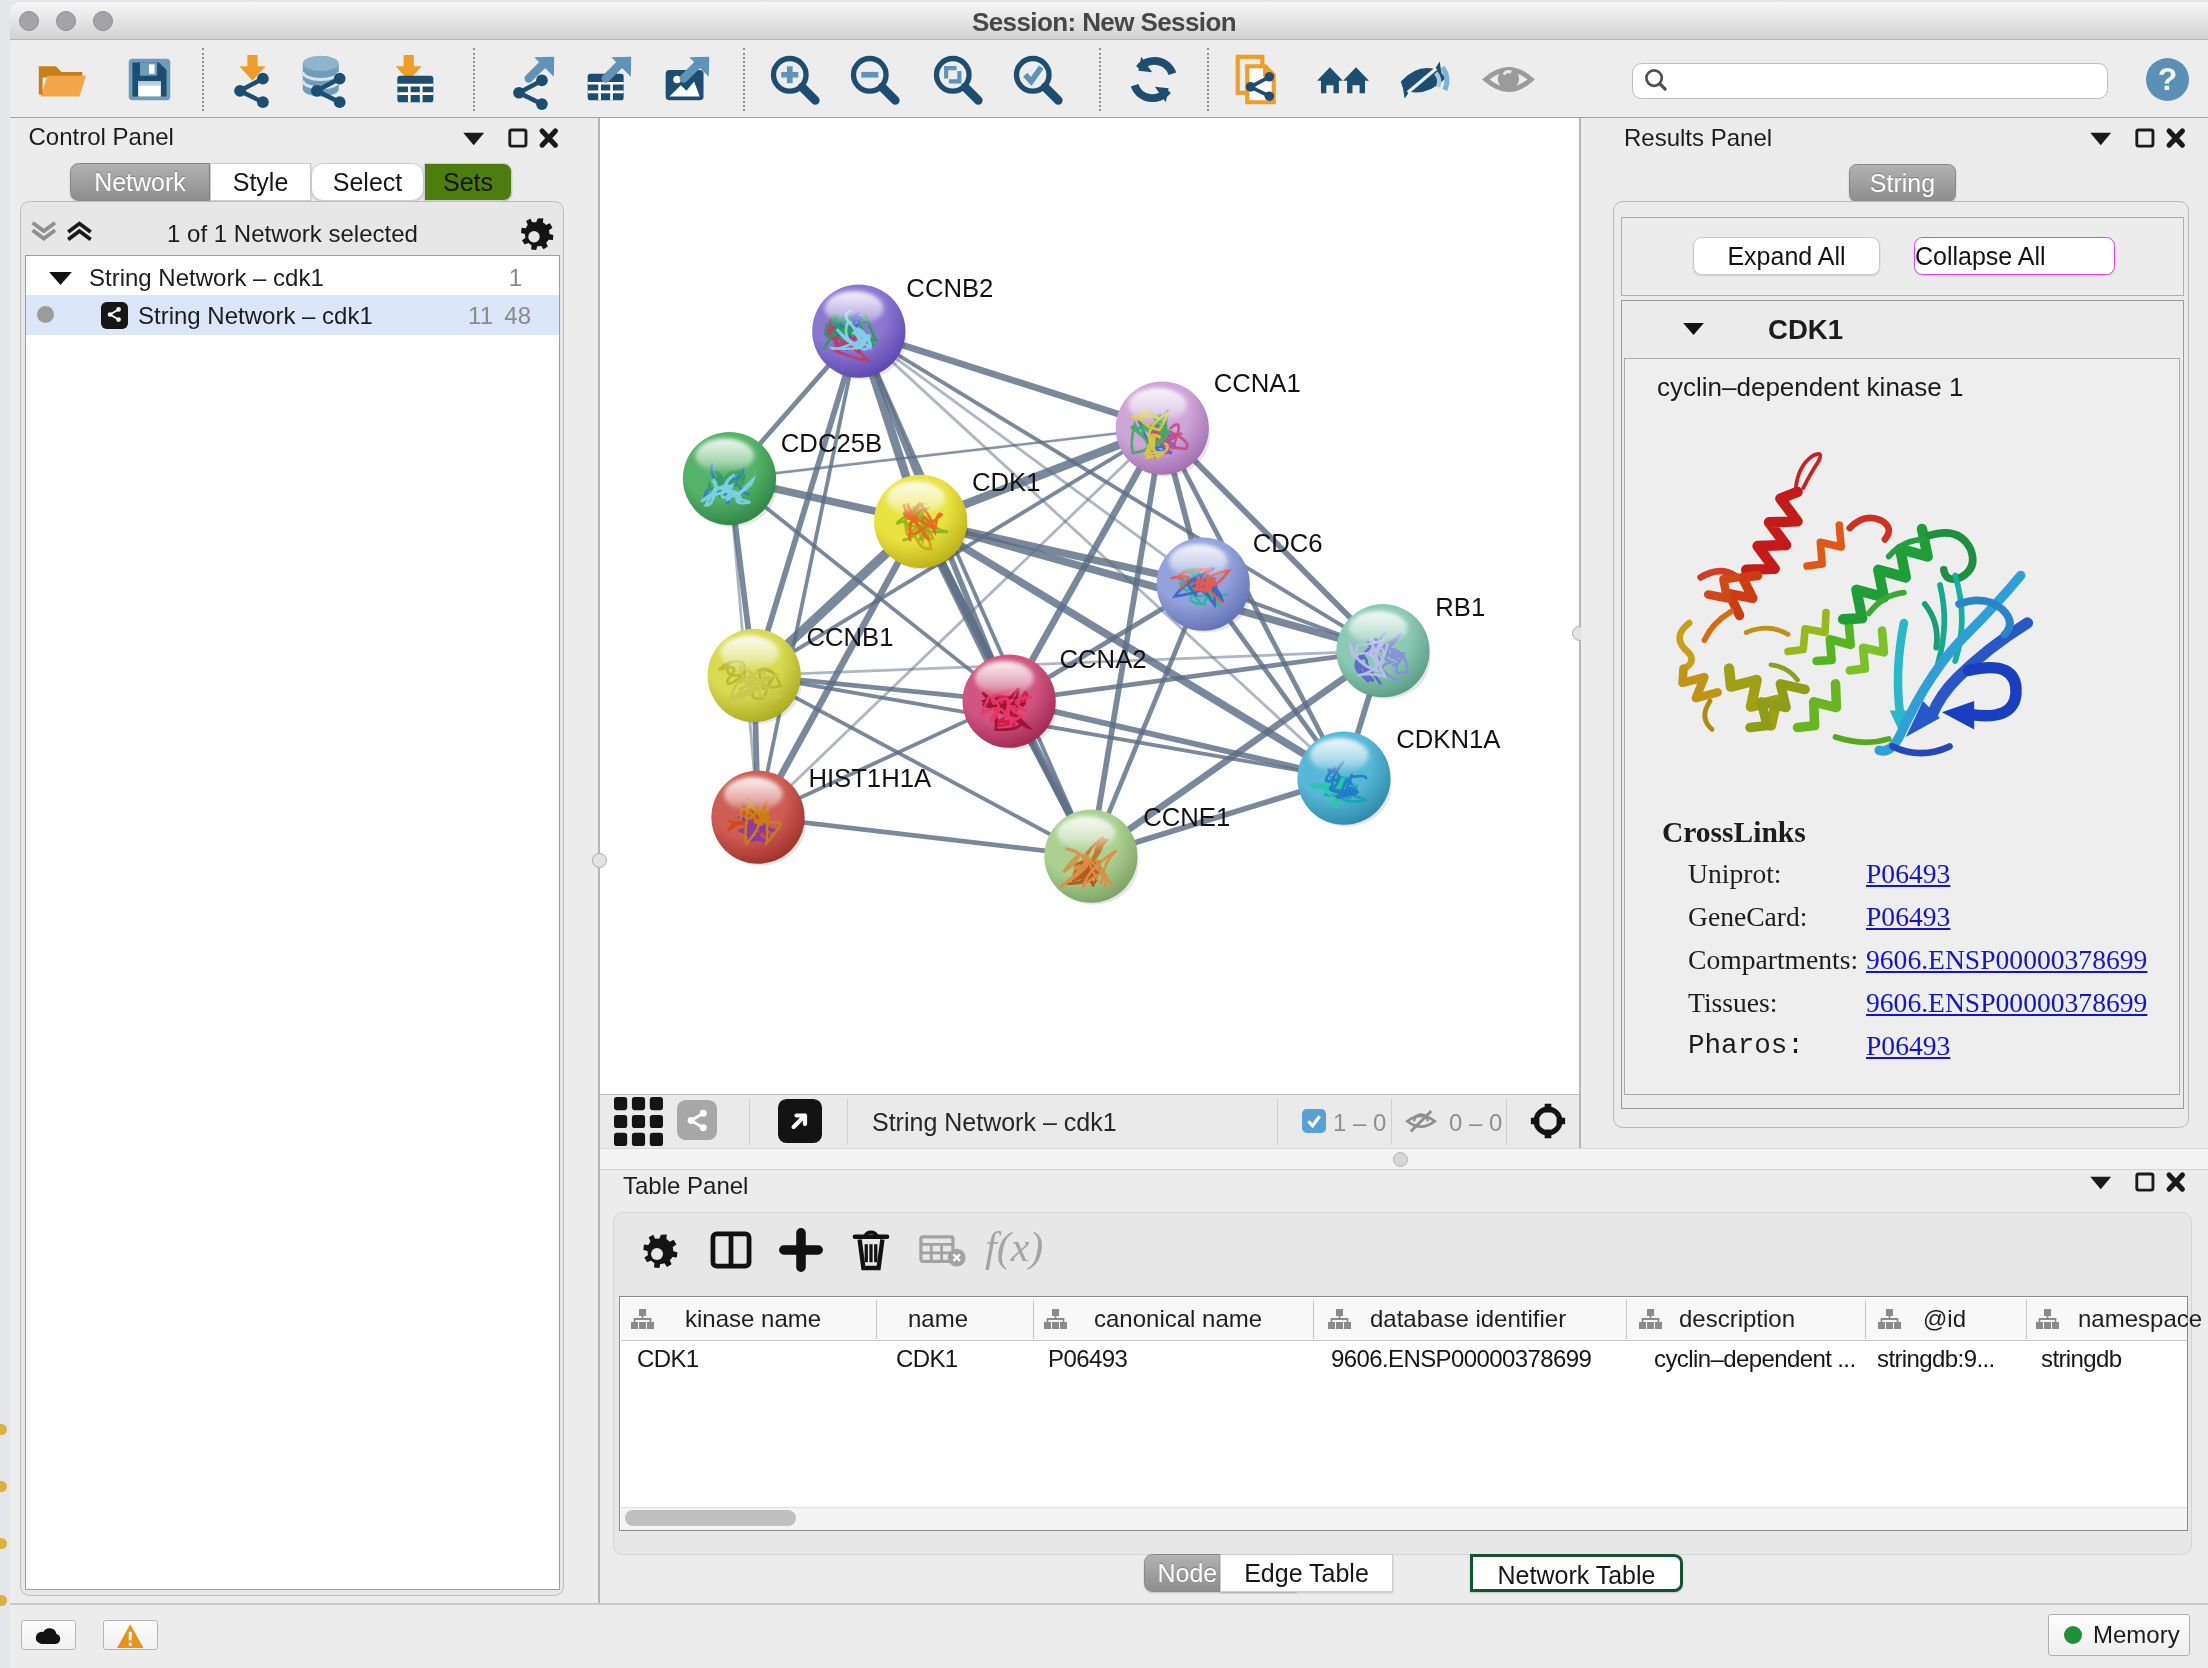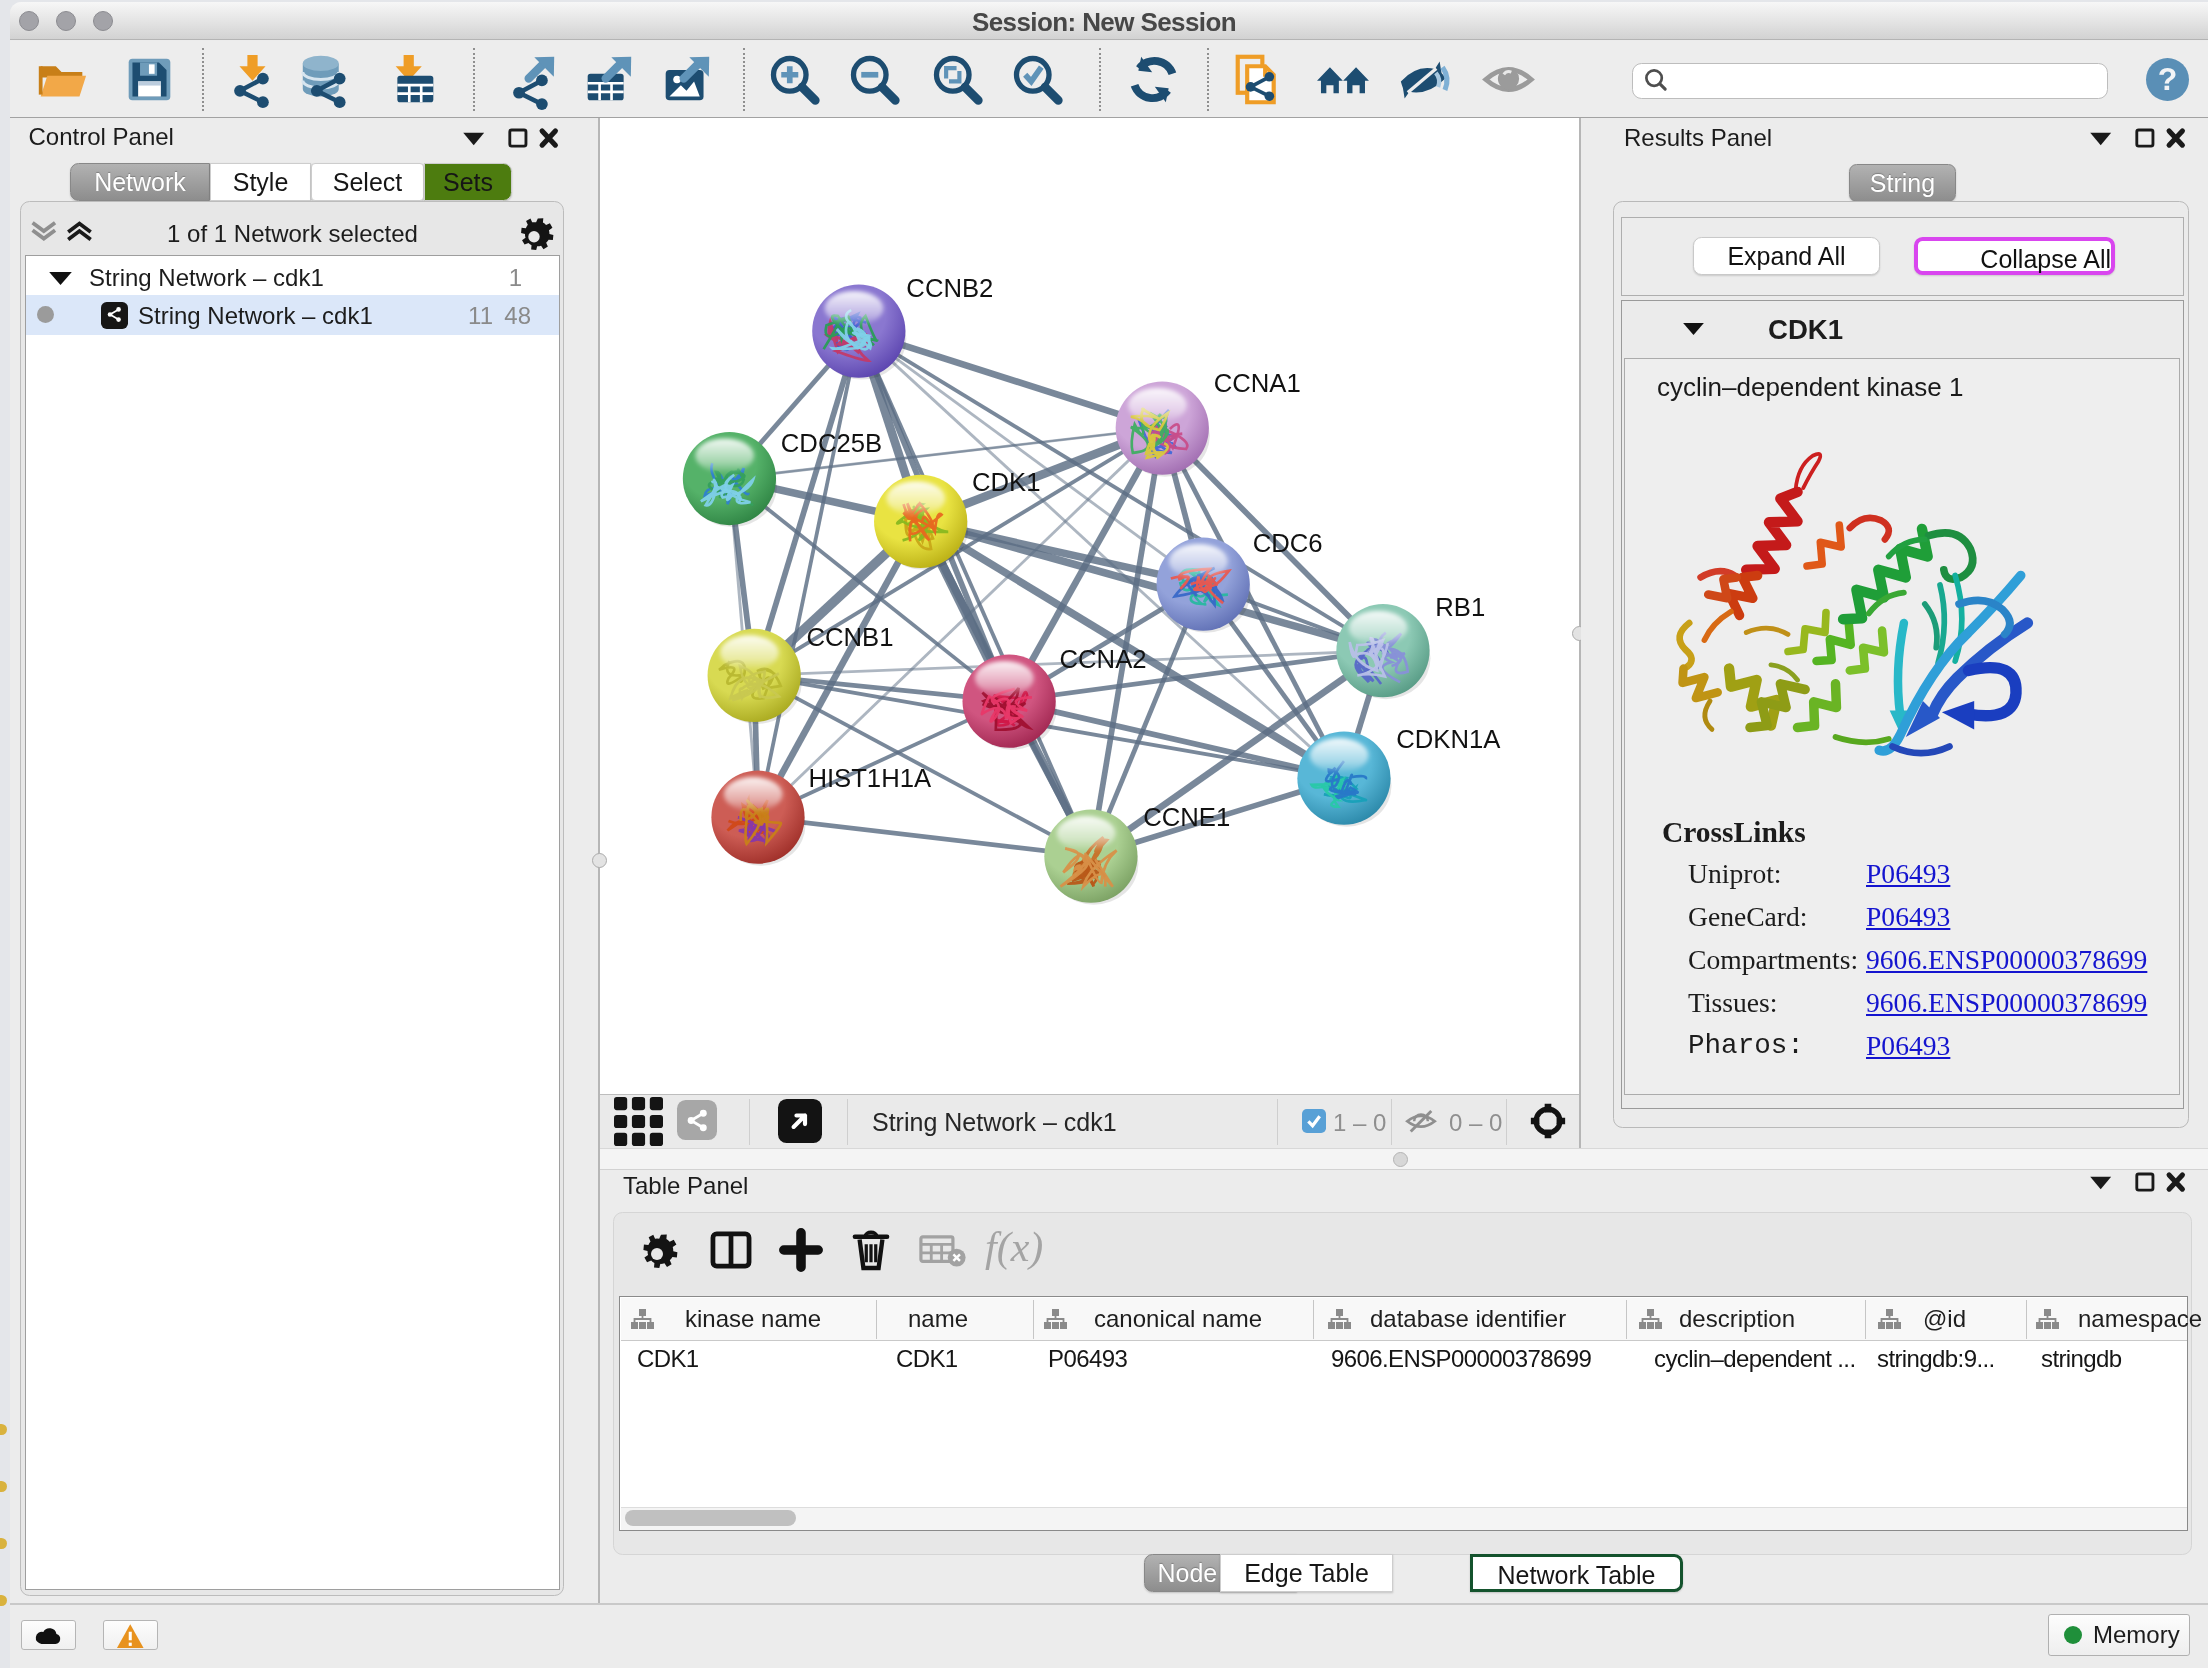--- a/index.html
+++ b/index.html
@@ -150,21 +150,21 @@
 <div class="abs" style="left:9.5px;top:118px;width:589px;height:1485px;background:#ececec"></div>
 <div class="abs" style="left:598px;top:118px;width:1.9px;height:1485px;background:#b6b6b6"></div>
 <div class="lab" style="left:28.5px;top:123px;font-size:24px">Control Panel</div>
 <svg class="abs" style="left:463px;top:129px" width="105" height="19" viewBox="0 0 110 20">
       <path d="M0 4 L22 4 L11 17 Z" fill="#1a1a1a"></path>
       <rect x="49" y="1" width="17" height="17" rx="2" fill="none" stroke="#1a1a1a" stroke-width="3"></rect>
       <path d="M83 2 L97 17 M97 2 L83 17" stroke="#1a1a1a" stroke-width="5.4" stroke-linecap="round"></path>
     </svg>
 <div class="abs" style="left:70px;top:163px;width:140px;height:38px;border-radius:8.6px 0 0 8.6px;background:linear-gradient(#b2b2b2,#8d8d8d);color:#fff;border:1px solid #888;text-shadow:0 -1px 1px rgba(0,0,0,.25);font-size:25px;text-align:center;line-height:36px;box-shadow:0 1px 1.9px rgba(0,0,0,.18)">Network</div>
 <div class="abs" style="left:210px;top:163px;width:101px;height:38px;border-radius:0;background:#fff;color:#161616;border:1px solid #cdcdcd;font-size:25px;text-align:center;line-height:36px;box-shadow:0 1px 1.9px rgba(0,0,0,.18)">Style</div>
-<div class="abs" style="left:311px;top:163px;width:113px;height:38px;border-radius:4px;background:#fff;color:#161616;border:1px solid #cdcdcd;font-size:25px;text-align:center;line-height:36px;box-shadow:0 1px 1.9px rgba(0,0,0,.18)">Select</div>
+<div class="abs" style="left:311px;top:163px;width:113px;height:38px;border-radius:12px;background:#fff;color:#161616;border:1px solid #cdcdcd;font-size:25px;text-align:center;line-height:36px;box-shadow:0 1px 1.9px rgba(0,0,0,.18)">Select</div>
 <div class="abs" style="left:424px;top:163px;width:88px;height:38px;border-radius:0 8.6px 8.6px 0;background:#4d7c0f;color:#161616;border:1px solid #cdcdcd;font-size:25px;text-align:center;line-height:36px;box-shadow:0 1px 1.9px rgba(0,0,0,.18)">Sets</div>
 <div class="abs" style="left:20px;top:201px;width:544px;height:1395px;background:#e7e7e7;border:1px solid #bcbcbc;border-radius:9.5px"></div>
 <svg class="abs" style="left:30px;top:217px" width="67" height="30" viewBox="0 0 70 32">
 <path d="M2 6 L14 15 L26 6 M2 14 L14 23 L26 14" stroke="#8f8f8f" stroke-width="4" fill="none"></path>
 <path d="M40 24 L52 15 L64 24 M40 16 L52 7 L64 16" stroke="#1a1a1a" stroke-width="4" fill="none"></path>
     </svg>
 <div class="lab" style="left:25px;top:220px;width:535px;text-align:center;font-size:24px">1 of 1 Network selected</div>
 <svg class="abs" style="left:515px;top:214px" width="38" height="38" viewBox="14 14 60 60">
       <path d="M50 21 l-2.7 6.1 a19 19 0 0 0 -6.2 0 L38.4 21 l-6.9 4 2.7 6.1 a19 19 0 0 0 -3.1 5.4 l-6.7 -.6 -.8 8 6.2 1.5 a19 19 0 0 0 .8 6.2 l-5.5 3.8 4 6.9 6.2 -2.7 a19 19 0 0 0 4.8 3.9 l-.6 6.7 8 .8 1.5 -6.2 a19 19 0 0 0 6.2 -.8 l3.8 5.5 6.9 -4 -2.7 -6.1 a19 19 0 0 0 3.9 -4.8 l6.7 .6 .8 -8 -6.2 -1.5 a19 19 0 0 0 -.8 -6.2 l5.5 -3.8 -4 -6.9 -6.1 2.7 a19 19 0 0 0 -4.9 -3.9 l.6 -6.7 z" fill="#141414"></path>
       <circle cx="44" cy="50" r="9" fill="#e7e7e7"></circle>
@@ -468,21 +468,21 @@
 <div class="lab" style="left:1624px;top:124px;font-size:24px">Results Panel</div>
 <svg class="abs" style="left:2090px;top:129px" width="105" height="19" viewBox="0 0 110 20">
       <path d="M0 4 L22 4 L11 17 Z" fill="#1a1a1a"></path>
       <rect x="49" y="1" width="17" height="17" rx="2" fill="none" stroke="#1a1a1a" stroke-width="3"></rect>
       <path d="M83 2 L97 17 M97 2 L83 17" stroke="#1a1a1a" stroke-width="5.4" stroke-linecap="round"></path>
     </svg>
 <div class="abs" style="left:1849px;top:164px;width:107px;height:38px;border-radius:7.6px;background:linear-gradient(#b2b2b2,#8d8d8d);color:#fff;border:1px solid #888;text-shadow:0 -1px 1px rgba(0,0,0,.25);font-size:25px;text-align:center;line-height:36px;box-shadow:0 1px 1.9px rgba(0,0,0,.18)">String</div>
 <div class="abs" style="left:1613px;top:201px;width:576px;height:927px;background:#ebebeb;border:1px solid #b9b9b9;border-radius:9.5px"></div>
 <div class="abs" style="left:1621px;top:217px;width:563px;height:79px;background:#ececec;border:1.9px solid #aeaeae"></div>
 <div class="abs" style="left:1693px;top:237px;width:187px;height:38px;background:#fff;border:1px solid #c9c9c9;border-radius:8.6px;font-size:25px;text-align:center;line-height:36px;color:#111;box-shadow:0 1px 1.9px rgba(0,0,0,.15)">Expand All</div>
-<div class="abs" style="left:1914px;top:237px;width:201px;height:38px;background:#fff;border:4px solid #d946ef;border-radius:8.6px;font-size:25px;text-align:right;line-height:36px;color:#111;box-shadow:0 1px 1.9px rgba(0,0,0,.15)">Collapse All</div>
+<div class="abs" style="left:1914px;top:237px;width:201px;height:38px;background:#fff;border:1px solid #d946ef;border-radius:8.6px;font-size:25px;text-align:left;line-height:36px;color:#111;box-shadow:0 1px 1.9px rgba(0,0,0,.15)">Collapse All</div>
 <div class="abs" style="left:1621px;top:300px;width:563px;height:809px;background:#ebebeb;border:1.9px solid #9a9a9a"></div>
 <svg class="abs" style="left:1682px;top:321px" width="23" height="16" viewBox="0 0 24 17">
       <path d="M1 2 L23 2 L12 15 Z" fill="#111"></path>
     </svg>
 <div class="lab" style="left:1768px;top:314px;font-size:27.6px;font-weight:700">CDK1</div>
 <div class="abs" style="left:1624px;top:358px;width:556px;height:737px;background:#eeeeee;border:1px solid #ababab"></div>
 <div class="lab" style="left:1657px;top:372px;font-size:26px;color:#1a1a1a">cyclin–dependent kinase 1</div>
 <svg class="abs" style="left:1655px;top:433px" width="399" height="342" viewBox="0 0 420 360">
       <path d="M148 60 Q150 35 166 24 Q178 18 172 30 Q164 42 156 58" fill="none" stroke="#cc1f1f" stroke-width="4" stroke-opacity="1.0" stroke-linecap="round" stroke-linejoin="round"></path>
       <path d="M150 62 L132 69 L150 93 L120 94 L138 118 L108 119 L126 143 L96 144" fill="none" stroke="#c41a1a" stroke-width="11" stroke-opacity="1.0" stroke-linecap="round" stroke-linejoin="round"></path>

